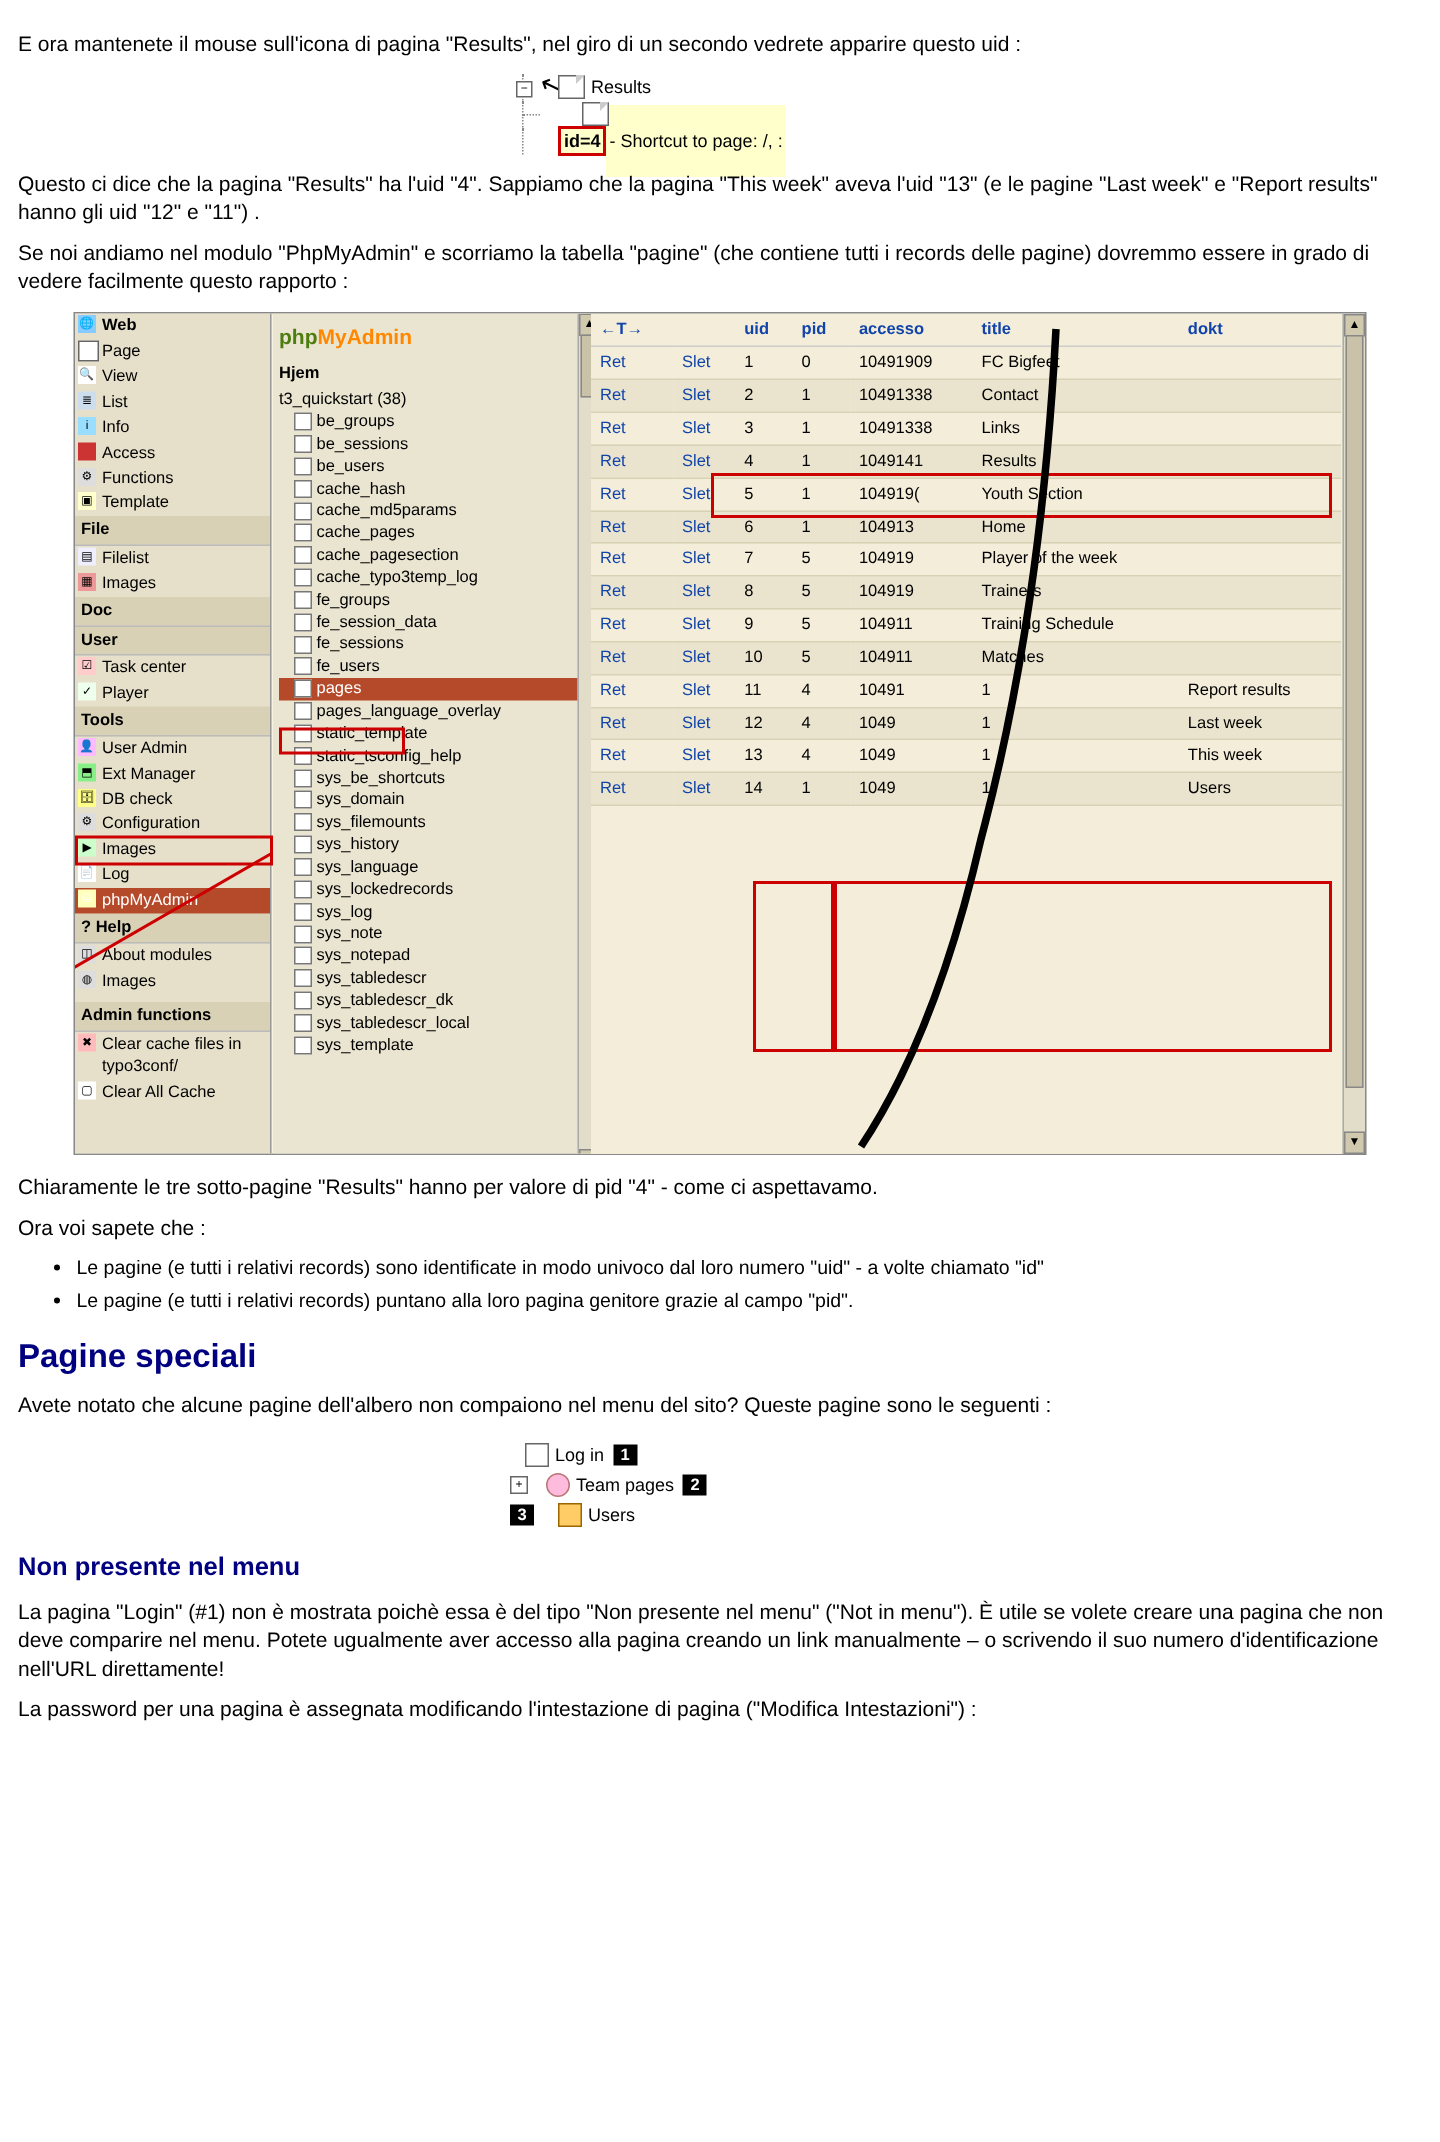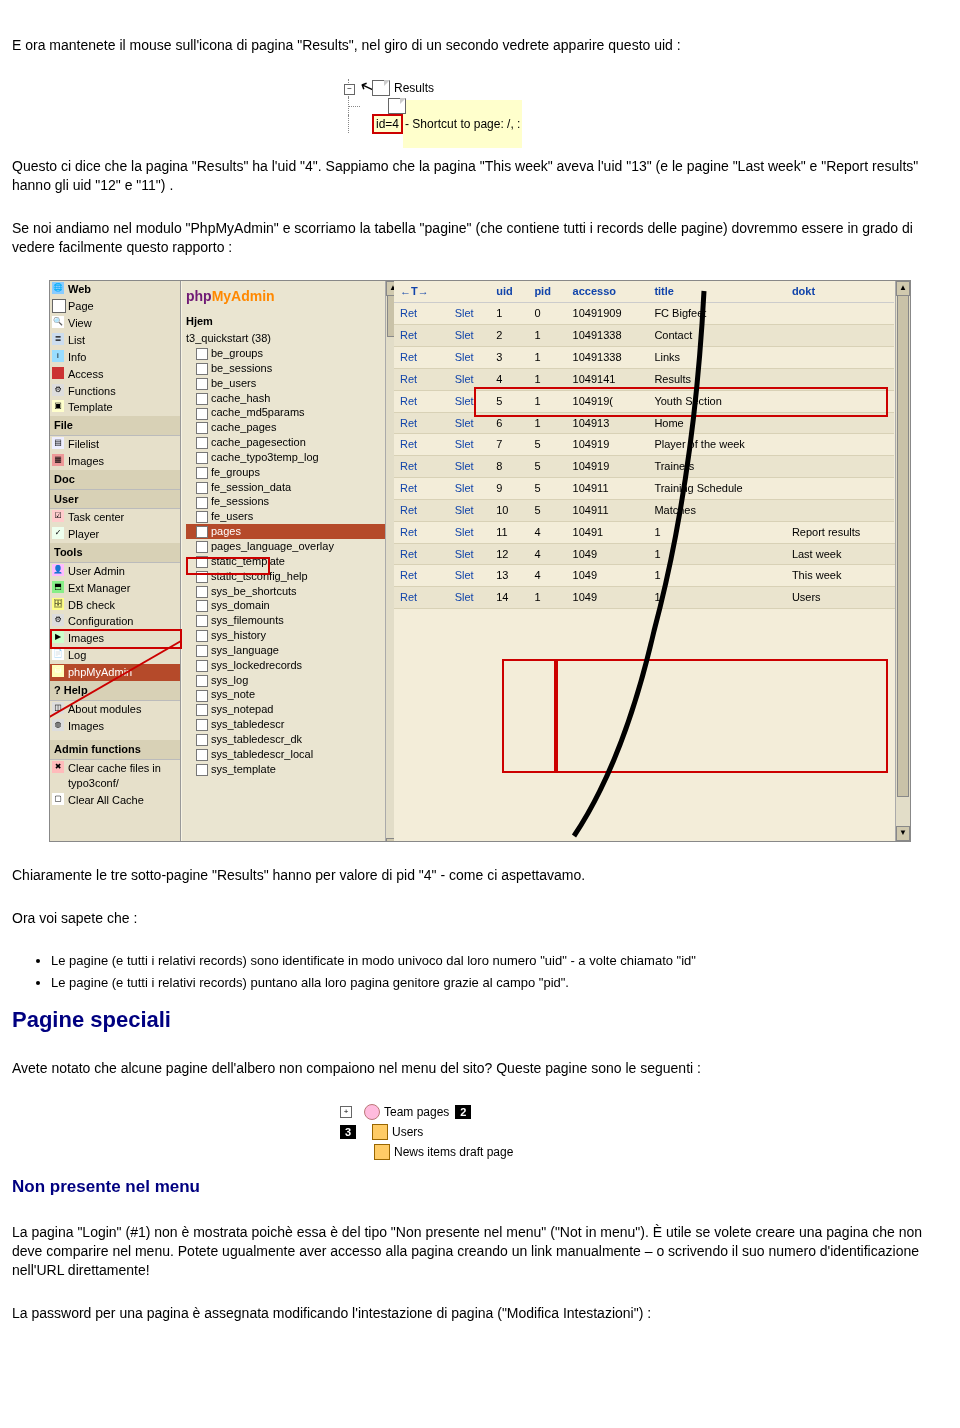--- a/index.html
+++ b/index.html
@@ -1,32 +1,32 @@
 <!DOCTYPE html>
 <html><head>
 <meta charset="utf-8">
 <style>
 body{font-family:Arial,Helvetica,sans-serif;font-size:14px;color:#000;margin:12px;line-height:1.35}
-p{margin:24px 0}
+p{margin:8px 0}
 h2{font-size:22px;color:#000080;margin:14px 0 2px 0;font-weight:bold}
 h3{font-size:17px;color:#000080;margin:10px 0 2px 0;font-weight:bold}
 ul{margin:6px 0 10px 24px;padding:0}
 li{margin:4px 15px;font-size:13px}
 
 
 .fig1{margin:10px auto;width:280px;font-family:'Microsoft Sans Serif',Tahoma,sans-serif;font-size:12px;color:#000}
 .fig1 .row{display:flex;align-items:center;height:18px}
 .fig1 .tree{width:32px;position:relative;height:18px}
 .fig1 .vline{position:absolute;left:8px;top:0;bottom:0;border-left:1px dotted #888}
 .fig1 .hline{position:absolute;left:8px;top:9px;width:12px;border-top:1px dotted #888}
 .fig1 .box{position:absolute;left:4px;top:5px;width:9px;height:9px;border:1px solid #666;background:#fff;font-size:8px;line-height:8px;text-align:center}
 .fig1 .pgicon{width:16px;height:14px;background:#fff;border:1px solid #666;position:relative;margin-right:4px}
 .fig1 .pgicon::after{content:"";position:absolute;right:-1px;top:-1px;border:3px solid transparent;border-left-color:#ccc;border-top-color:#ccc}
 .fig1 .cursor{position:absolute;left:20px;top:-4px;font-size:18px;transform:rotate(-20deg)}
-.fig1 .idbox{border:2px solid #c00;padding:0 2px;background:#ffc;font-weight:normal}
+.fig1 .idbox{border:2px solid #c00;padding:0 2px;background:#ffc;font-weight:bold}
 
 
 .fig2{margin:12px auto;width:860px;height:560px;border:1px solid #888;position:relative;background:#f7f3e3;font-family:'Microsoft Sans Serif',Tahoma,sans-serif;font-size:11px;overflow:hidden}
 .fig2 .leftnav{position:absolute;left:0;top:0;width:130px;height:100%;background:#e6e0ca;border-right:1px solid #999;font-size:11px}
 .fig2 .leftnav .sect{font-weight:bold;padding:2px 4px;border-bottom:1px solid #bbb;background:#d8d1b6}
 .fig2 .leftnav .itm{padding:1px 2px 1px 18px;position:relative}
 .fig2 .leftnav .itm.sel{background:#b54a2a;color:#fff}
 .fig2 .leftnav .itm .mi{position:absolute;left:2px;top:1px;width:12px;height:12px}
 .fig2 .midtree{position:absolute;left:132px;top:0;width:210px;height:100%;background:#eae5d1;border-right:1px solid #999;padding:6px 4px;overflow:hidden}
 .fig2 .midtree .logo{font-weight:bold;font-size:14px}
@@ -148,21 +148,21 @@
     <div class="sect">? <span>Help</span></div>
     <div class="itm"><span class="mi am">◫</span><span>About modules</span></div>
     <div class="itm"><span class="mi ab">◍</span><span>Images</span></div>
     <div style="height:6px"></div>
     <div class="sect"><span>Admin functions</span></div>
     <div class="itm" style="white-space:normal"><span class="mi cc">✖</span><span>Clear cache files in typo3conf/</span></div>
     <div class="itm"><span class="mi cac">▢</span><span>Clear All Cache</span></div>
   </div>
 
   <div class="midtree">
-    <div class="logo"><span style="color:#701a75">php</span><span>MyAdmin</span></div>
+    <div class="logo"><span style="color:#4d7c0f">php</span><span>MyAdmin</span></div>
     <div style="font-weight:bold;margin:8px 0 2px 0">Hjem</div>
     <div>t3_quickstart  (38)</div>
     <div id="tree-tables">
         <div class="tvi"><span class="ti"></span>be_groups</div>
         <div class="tvi"><span class="ti"></span>be_sessions</div>
         <div class="tvi"><span class="ti"></span>be_users</div>
         <div class="tvi"><span class="ti"></span>cache_hash</div>
         <div class="tvi"><span class="ti"></span>cache_md5params</div>
         <div class="tvi"><span class="ti"></span>cache_pages</div>
         <div class="tvi"><span class="ti"></span>cache_pagesection</div>
@@ -368,31 +368,32 @@
 <ul>
   <li>Le pagine (e tutti i relativi records) sono identificate in modo univoco dal loro numero "uid" - a volte chiamato "id"</li>
   <li>Le pagine (e tutti i relativi records) puntano alla loro pagina genitore grazie al campo "pid".</li>
 </ul>
 
 <h2>Pagine speciali</h2>
 <p>Avete notato che alcune pagine dell'albero non compaiono nel menu del sito? Queste pagine sono le seguenti :</p>
 
 <div class="fig3">
   <div class="r">
+      <span class="ic page"></span>
+      <span>Log in</span>
+      <span class="badge">1</span>
+    </div>
+  <div class="r">
       <span class="pbox">+</span>
       <span class="ic face"></span>
       <span>Team pages</span>
       <span class="badge">2</span>
     </div>
   <div class="r">
       <span class="badge" style="margin-left:0">3</span>
       <span class="ic folder"></span>
       <span>Users</span>
     </div>
-  <div class="r">
-      <span class="ic folder" style="margin-left:34px"></span>
-      <span>News items draft page</span>
-    </div>
 </div>
 
 <h3>Non presente nel menu</h3>
 <p>La pagina "Login" (#1) non è mostrata poichè essa è del tipo "Non presente nel menu" ("Not in menu"). È utile se volete creare una pagina che non deve comparire nel menu. Potete ugualmente aver accesso alla pagina creando un link manualmente – o scrivendo il suo numero d'identificazione nell'URL direttamente!</p>
 <p>La password per una pagina è assegnata modificando l'intestazione di pagina ("Modifica Intestazioni") :</p>
 
 </body></html>

